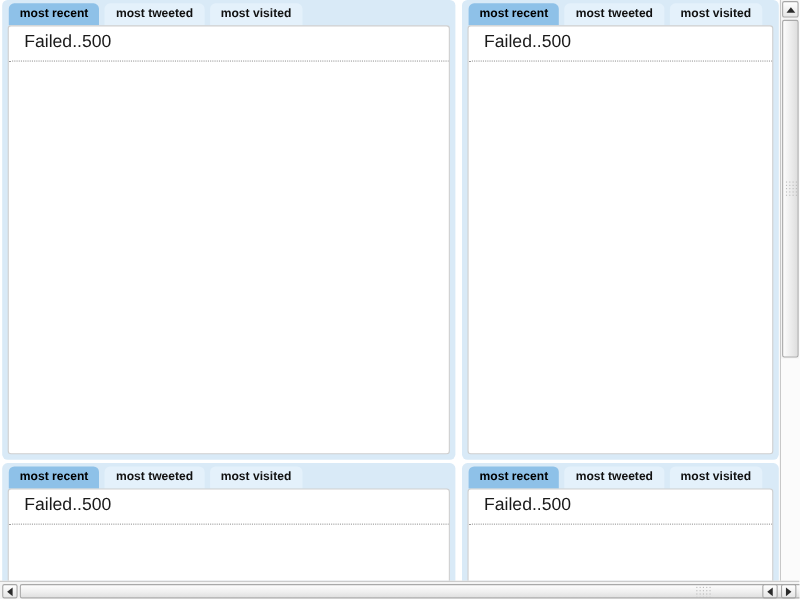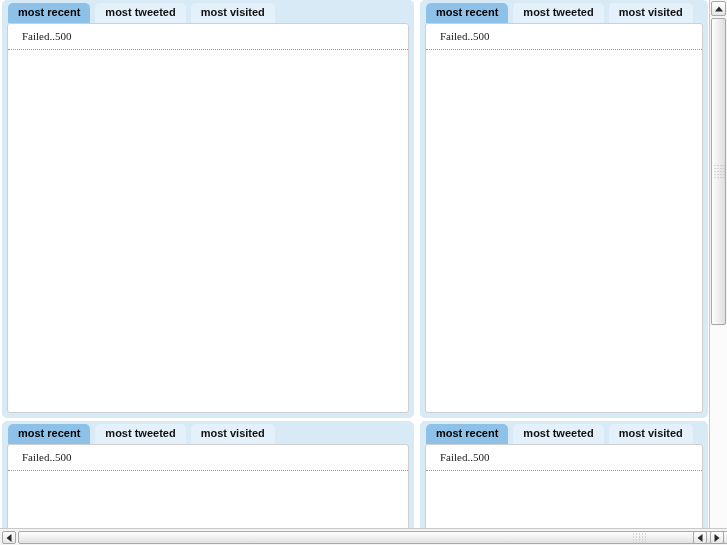--- a/index.html
+++ b/index.html
@@ -69,22 +69,22 @@
     right: 5px;
     top: 23px;
     bottom: 5px;
     background: #ffffff;
     border: 1px solid #cfcfcf;
     border-radius: 3px;
     box-sizing: border-box;
     overflow: hidden;
   }
   .entry {
-    font-family: Liberation Serif, serif;
-    font-size: 11px;
+    font-family: Liberation Sans, sans-serif;
+    font-size: 16px;
     color: #1a1a1a;
     padding: 6px 0 7px 14px;
     border-bottom: 1px dotted #999999;
     white-space: nowrap;
   }
 
   
   #vscroll {
     position: absolute;
     right: 0;

